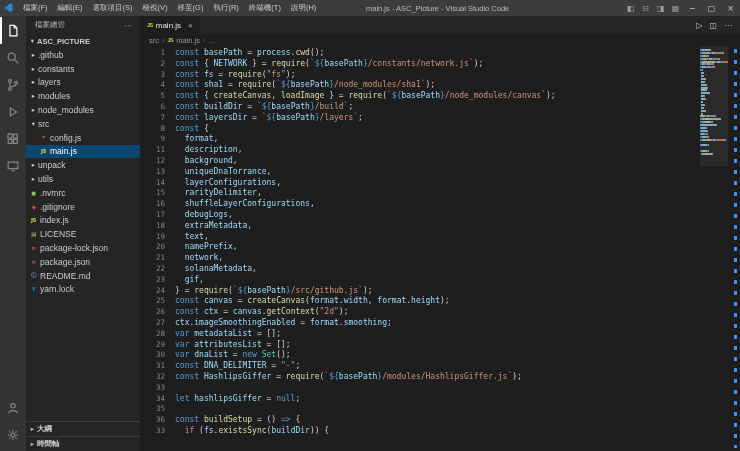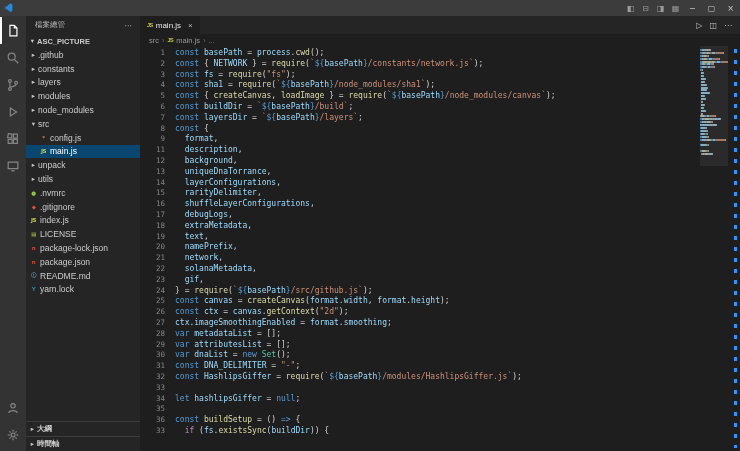--- a/index.html
+++ b/index.html
@@ -92,20 +92,31 @@
 <body>
 
 <div id="app">
 
   <div class="titlebar">
     <div class="logo">
       <svg viewBox="0 0 16 16">
           <path d="M10.8 1.2 3.4 8 1.6 6.6l-1 .7L3 9.5.6 11.7l1 .7L3.4 11l7.4 6 4-1.9V3.1z" transform="scale(0.88) translate(0.5,-0.6)" fill="#2489db"></path>
         </svg>
     </div>
+    <div class="menubar">
+        <div class="menu-item">檔案(F)</div>
+        <div class="menu-item">編輯(E)</div>
+        <div class="menu-item">選取項目(S)</div>
+        <div class="menu-item">檢視(V)</div>
+        <div class="menu-item">移至(G)</div>
+        <div class="menu-item">執行(R)</div>
+        <div class="menu-item">終端機(T)</div>
+        <div class="menu-item">說明(H)</div>
+      </div>
+    <div class="window-title">main.js - ASC_Picture - Visual Studio Code</div>
     <div class="tb-right">
       <span id="layout-icons" style="display:flex">
           <span class="layout-icon">◧</span>
           <span class="layout-icon">⊟</span>
           <span class="layout-icon">◨</span>
           <span class="layout-icon">▦</span>
         </span>
       <span id="win-controls" style="display:flex;height:100%">
           <span class="win-btn">─</span>
           <span class="win-btn">▢</span>

